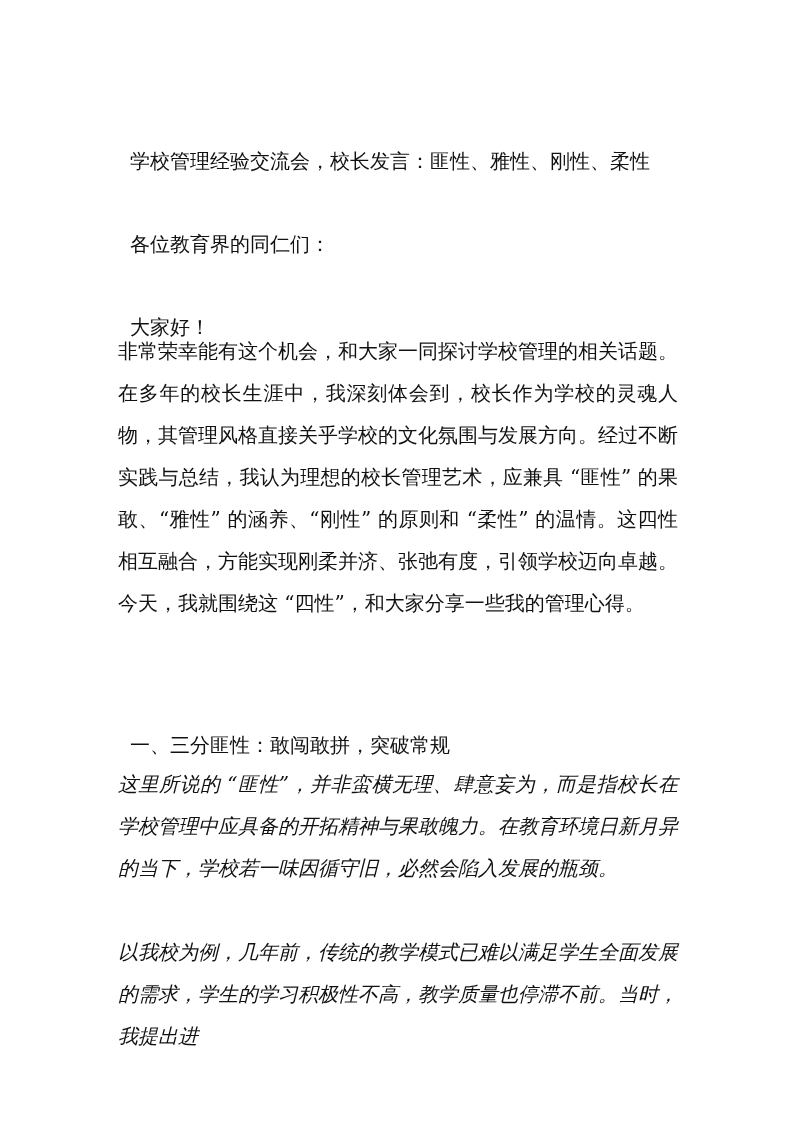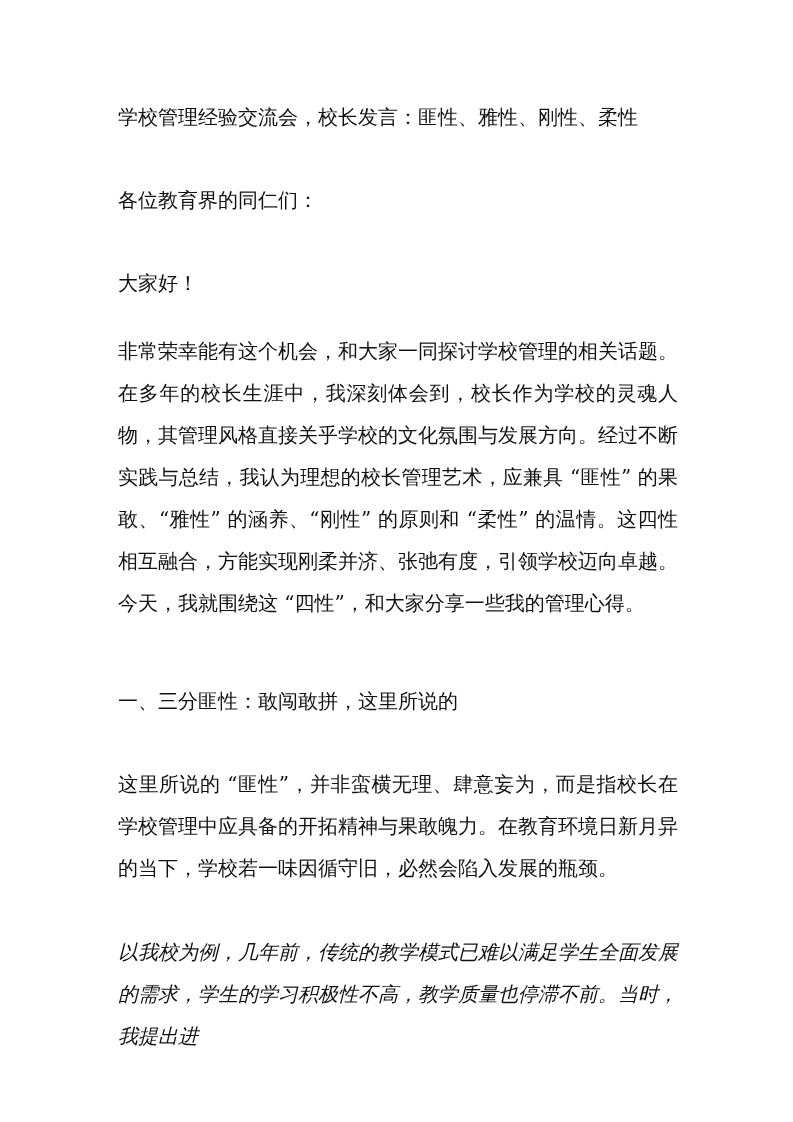--- a/index.html
+++ b/index.html
@@ -2,27 +2,27 @@
 <html><head>
 <meta charset="utf-8">
 <style>
   html, body { margin: 0; padding: 0; background: #ffffff; }
   body { width: 793px; height: 1122px; position: relative; overflow: hidden; }
   .page {
     position: absolute; left: 118px; top: 0; width: 560px;
     font-family: "DejaVu Serif", "Liberation Serif", serif;
     color: #111111; font-size: 20px;
   }
-  .line { position: absolute; left: 0; white-space: nowrap; line-height: 24px; }
+  .line { position: absolute; left: 12px; white-space: nowrap; line-height: 24px; margin-top: 44px; }
   .para { position: absolute; left: 0; width: 560px; line-height: 42px; text-align: justify; text-align-last: left; }
 </style>
 </head>
 <body>
 
 <div class="page">
   <div class="line" style="top:105px;">学校管理经验交流会，校长发言：匪性、雅性、刚性、柔性</div>
   <div class="line" style="top:188px;text-align:center;">各位教育界的同仁们：</div>
   <div class="line" style="top:271px;font-family:Liberation Serif, serif;">大家好！</div>
   <div class="para" style="top:330px;">非常荣幸能有这个机会，和大家一同探讨学校管理的相关话题。在多年的校长生涯中，我深刻体会到，校长作为学校的灵魂人物，其管理风格直接关乎学校的文化氛围与发展方向。经过不断实践与总结，我认为理想的校长管理艺术，应兼具 “匪性” 的果敢、“雅性” 的涵养、“刚性” 的原则和 “柔性” 的温情。这四性相互融合，方能实现刚柔并济、张弛有度，引领学校迈向卓越。今天，我就围绕这 “四性”，和大家分享一些我的管理心得。</div>
-  <div class="line" style="top:689px;">一、三分匪性：敢闯敢拼，这里所说的</div>
-  <div class="para" style="top:763px;">这里所说的 “匪性”，并非蛮横无理、肆意妄为，而是指校长在学校管理中应具备的开拓精神与果敢魄力。在教育环境日新月异的当下，学校若一味因循守旧，必然会陷入发展的瓶颈。</div>
+  <div class="line" style="top:689px;">一、三分匪性：敢闯敢拼，突破常规</div>
+  <div class="para" style="top:763px;font-style:italic;">这里所说的 “匪性”，并非蛮横无理、肆意妄为，而是指校长在学校管理中应具备的开拓精神与果敢魄力。在教育环境日新月异的当下，学校若一味因循守旧，必然会陷入发展的瓶颈。</div>
   <div class="para" style="top:931px;font-style:italic;">以我校为例，几年前，传统的教学模式已难以满足学生全面发展的需求，学生的学习积极性不高，教学质量也停滞不前。当时，我提出进</div>
 </div>
 
 </body></html>

